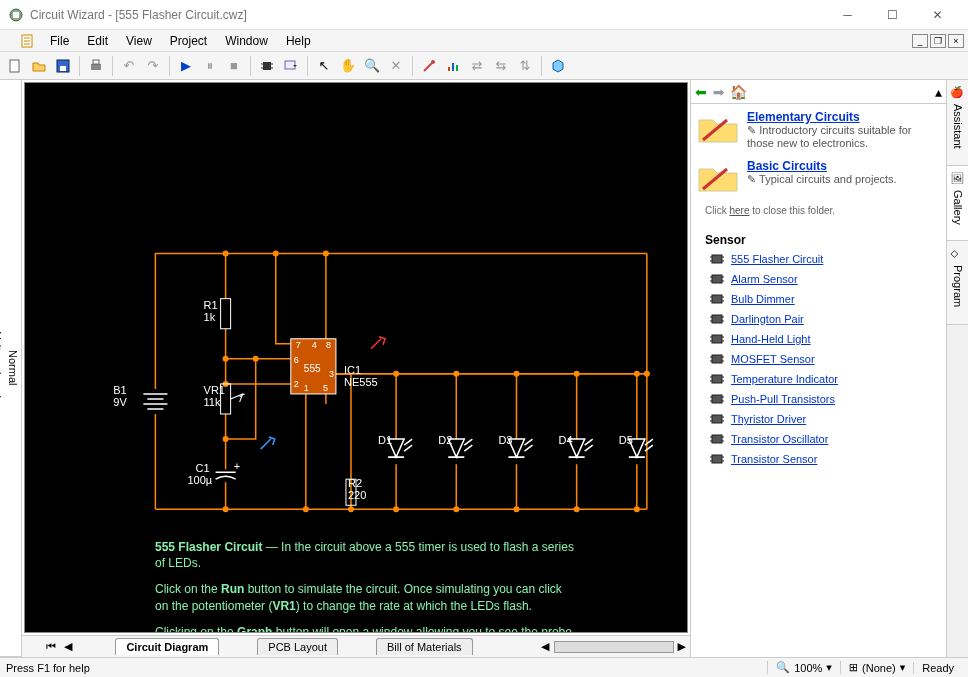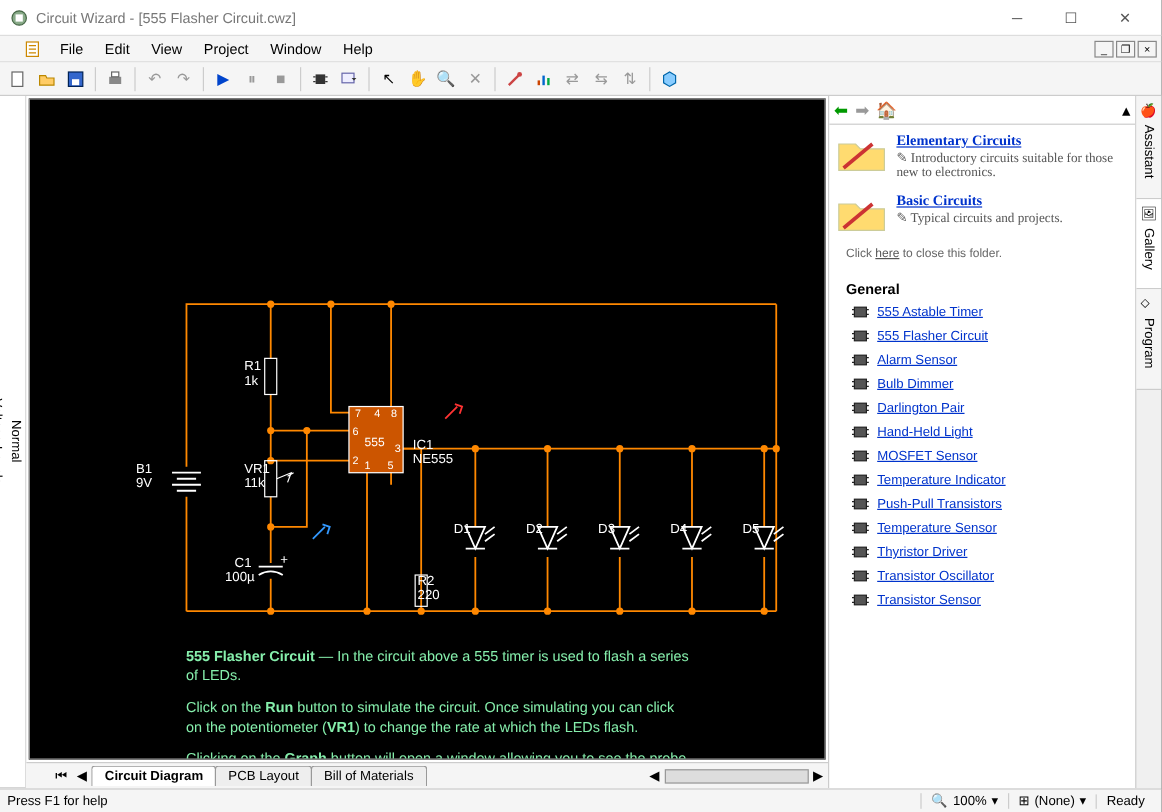--- a/index.html
+++ b/index.html
@@ -19,29 +19,29 @@
 .tsep { width: 1px; height: 20px; background: #ccc; margin: 0 3px; }
 .main { flex: 1; display: flex; overflow: hidden; }
 .left-tabs { width: 22px; background: #f5f5f5; border-right: 1px solid #ccc; display: flex; flex-direction: column; writing-mode: vertical-rl; }
 .left-tabs .vtab { padding: 8px 2px; border-bottom: 1px solid #ccc; text-align: center; font-size: 11px; background: #fff; }
 .canvas-wrap { flex: 1; display: flex; flex-direction: column; background: #fff; }
 .canvas-scroll { flex: 1; position: relative; background: #000; border: 1px solid #888; margin: 2px; overflow: hidden; }
 .canvas { position: absolute; inset: 0; }
 .desc-text { position: absolute; left: 130px; top: 456px; width: 420px; color: #86efac; font-size: 12px; font-family: Arial; line-height: 1.35; }
 .desc-text p { margin-bottom: 10px; }
 .bottom-tabs { height: 22px; display: flex; align-items: center; border-top: 1px solid #ccc; background: #f5f5f5; padding-left: 20px; gap: 0; font-size: 11px; }
-.bottom-tabs .tab { padding: 2px 10px; border: 1px solid #999; border-bottom: none; background: #eee; border-radius: 3px 3px 0 0; margin-right: -1px; }
+.bottom-tabs .tab { padding: 2px 10px; border: 1px solid #999; border-bottom: none; background: #eee; border-radius: 3px 3px 0 0; margin-right: -1px; margin-left: 39px; }
 .bottom-tabs .tab.active { background: #fff; font-weight: bold; }
 .bottom-tabs .navbtn { padding: 0 4px; }
 .right-pane { width: 278px; background: #fff; border-left: 1px solid #ccc; display: flex; }
 .right-content { flex: 1; display: flex; flex-direction: column; overflow: hidden; }
 .rp-header { height: 24px; border-bottom: 1px solid #ccc; display: flex; align-items: center; padding: 0 4px; gap: 6px; }
 .rp-nav { font-size: 14px; }
 .rp-body { flex: 1; overflow-y: auto; padding: 6px; }
-.folder-card { display: flex; gap: 8px; margin-bottom: 10px; font-family: Liberation Serif, serif; }
+.folder-card { display: flex; gap: 8px; margin-bottom: 10px; }
 .folder-icon { width: 42px; height: 36px; flex-shrink: 0; }
 .folder-title { color: #0033cc; text-decoration: underline; font-weight: bold; font-size: 12px; }
 .folder-desc { font-size: 11px; color: #555; }
 .close-hint { font-size: 10px; color: #666; margin: 6px 0 17px 8px; }
 .close-hint a { color: #555; text-decoration: underline; }
 .section-head { font-weight: bold; font-size: 12px; margin: 4px 0 6px 8px; }
 .item-list { list-style: none; padding-left: 12px; }
 .item-list li { display: flex; align-items: center; gap: 6px; margin-bottom: 8px; font-size: 11px; }
 .item-list li a { color: #0033cc; text-decoration: underline; }
 .chip-icon { width: 16px; height: 12px; flex-shrink: 0; }
@@ -352,34 +352,27 @@
               <path d="M6 30 L30 10" stroke="#c33" stroke-width="3"></path>
             </svg>
           <div>
             <div class="folder-title">Basic Circuits</div>
             <div class="folder-desc">✎ <span>Typical circuits and projects.</span></div>
           </div>
         </div>
         <div class="close-hint">
           <span>Click </span><a href="#">here</a><span> to close this folder.</span>
         </div>
-        <div class="section-head">General</div>
+        <div class="section-head">Sensor</div>
         <ul class="item-list" id="circuit-list">
             <li>
               <svg class="chip-icon" viewBox="0 0 16 12">
                 <rect x="3" y="2" width="10" height="8" fill="#555" stroke="#222"></rect>
                 <path d="M3 4h-2M3 8h-2M13 4h2M13 8h2" stroke="#222"></path>
               </svg>
-              <a href="#">555 Astable Timer</a>
-            </li>
-            <li>
-              <svg class="chip-icon" viewBox="0 0 16 12">
-                <rect x="3" y="2" width="10" height="8" fill="#555" stroke="#222"></rect>
-                <path d="M3 4h-2M3 8h-2M13 4h2M13 8h2" stroke="#222"></path>
-              </svg>
               <a href="#">555 Flasher Circuit</a>
             </li>
             <li>
               <svg class="chip-icon" viewBox="0 0 16 12">
                 <rect x="3" y="2" width="10" height="8" fill="#555" stroke="#222"></rect>
                 <path d="M3 4h-2M3 8h-2M13 4h2M13 8h2" stroke="#222"></path>
               </svg>
               <a href="#">Alarm Sensor</a>
             </li>
             <li>
@@ -416,27 +409,20 @@
                 <path d="M3 4h-2M3 8h-2M13 4h2M13 8h2" stroke="#222"></path>
               </svg>
               <a href="#">Temperature Indicator</a>
             </li>
             <li>
               <svg class="chip-icon" viewBox="0 0 16 12">
                 <rect x="3" y="2" width="10" height="8" fill="#555" stroke="#222"></rect>
                 <path d="M3 4h-2M3 8h-2M13 4h2M13 8h2" stroke="#222"></path>
               </svg>
               <a href="#">Push-Pull Transistors</a>
-            </li>
-            <li>
-              <svg class="chip-icon" viewBox="0 0 16 12">
-                <rect x="3" y="2" width="10" height="8" fill="#555" stroke="#222"></rect>
-                <path d="M3 4h-2M3 8h-2M13 4h2M13 8h2" stroke="#222"></path>
-              </svg>
-              <a href="#">Temperature Sensor</a>
             </li>
             <li>
               <svg class="chip-icon" viewBox="0 0 16 12">
                 <rect x="3" y="2" width="10" height="8" fill="#555" stroke="#222"></rect>
                 <path d="M3 4h-2M3 8h-2M13 4h2M13 8h2" stroke="#222"></path>
               </svg>
               <a href="#">Thyristor Driver</a>
             </li>
             <li>
               <svg class="chip-icon" viewBox="0 0 16 12">

